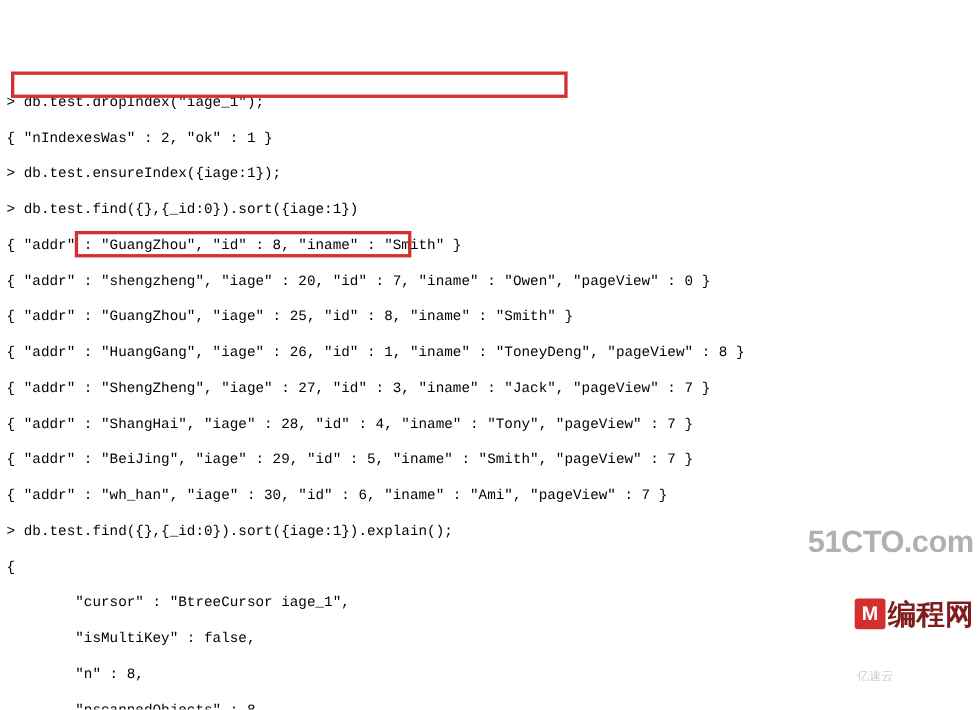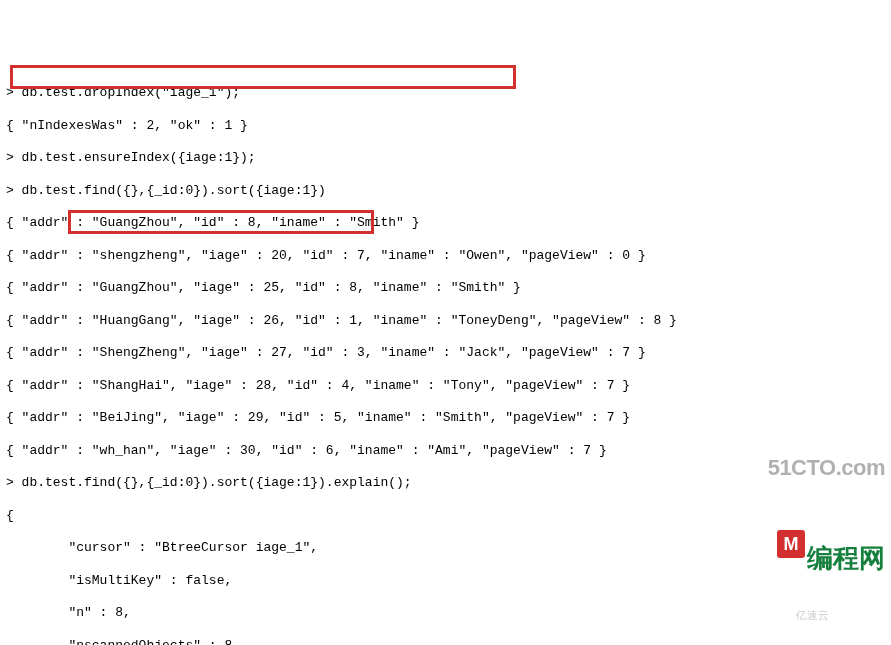--- a/index.html
+++ b/index.html
@@ -47,21 +47,21 @@
     }
     .watermark {
       position: absolute;
       right: 6px;
       bottom: 6px;
       text-align: right;
       font-family: Arial, sans-serif;
       pointer-events: none;
     }
     .wm-top {
-      font-size: 22px;
+      font-size: 28px;
       font-weight: bold;
       color: #b0b0b0;
       letter-spacing: -0.5px;
       margin-left: 28px;
     }
     .wm-bottom {
       display: flex;
       align-items: center;
       justify-content: flex-end;
       gap: 2px;
@@ -74,22 +74,21 @@
       color: #fff;
       font-weight: bold;
       font-size: 18px;
       width: 28px;
       height: 28px;
       border-radius: 3px;
     }
     .wm-text {
       font-size: 26px;
       font-weight: bold;
-      color: #15803d;
-      margin-top: 28px;
+      color: #7f1d1d;
     }
     .wm-sub {
       font-size: 11px;
       color: #ccc;
       text-align: center;
       margin-top: 2px;
     }
   </style>
 </head>
 <body>

